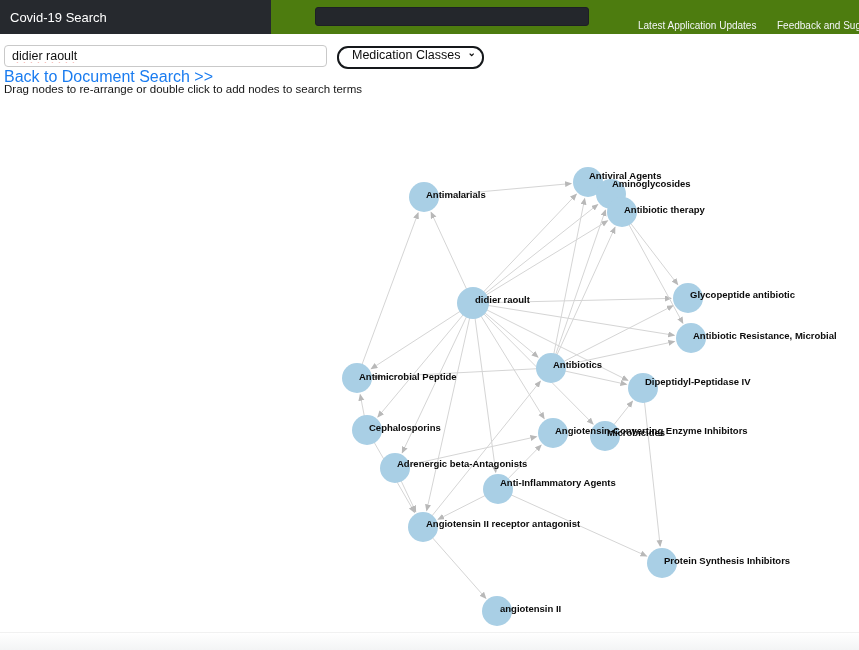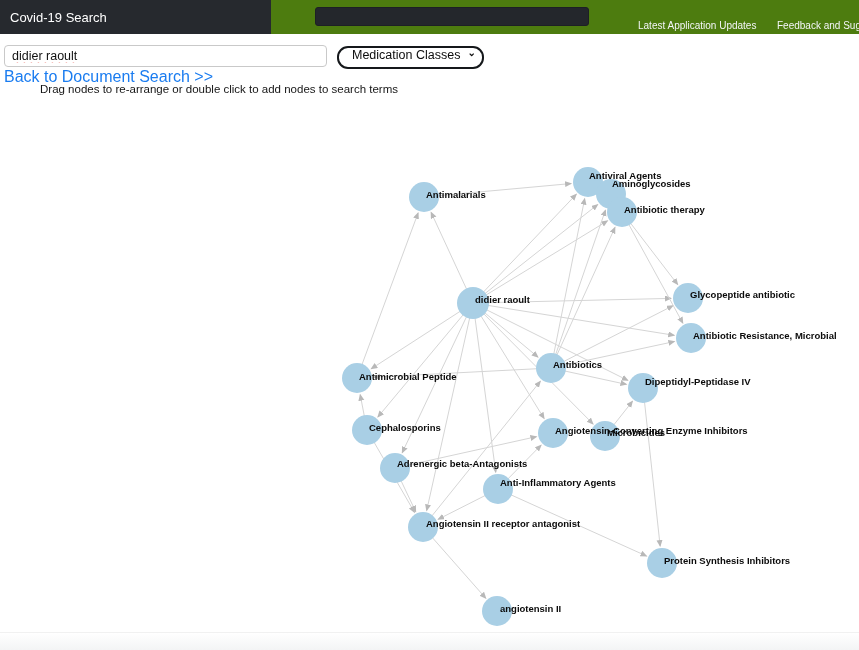--- a/index.html
+++ b/index.html
@@ -12,21 +12,21 @@
   .nav-search{position:absolute;left:315px;top:7px;width:274px;height:19px;background:#24272c;border:1px solid #1d2025;border-radius:3px;box-sizing:border-box;color:#e9ecef;font-size:11px;padding:0 6px;outline:none;}
   .nav-link{position:absolute;top:8px;height:34px;display:flex;align-items:center;color:#f4f6f8;font-size:10px;white-space:nowrap;cursor:pointer;text-decoration:none;}
   .nav-link.l1{left:638px;}
   .nav-link.l2{left:777px;}
 
   
   .search-input{position:absolute;left:4px;top:45px;width:323px;height:22px;box-sizing:border-box;border:1px solid #c9c9c9;border-radius:4px;font-size:12.5px;font-family:"Liberation Sans",sans-serif;padding:0 7px;color:#111;outline:none;text-decoration:underline wavy #e03c31;text-underline-offset:2px;}
   .select-box{position:absolute;left:337px;top:46px;height:18px;display:inline-flex;gap:7px;border:2px solid #15181b;border-radius:11px;background:#fff;padding:0 6px 1px 13px;font-size:12.5px;color:#0c0c0c;cursor:pointer;}
   .select-chevron{font-size:10px;font-weight:700;transform:translateY(-1px);}
   .back-link{position:absolute;left:4px;top:68px;font-size:16px;color:#1a7cf0;cursor:pointer;text-decoration:none;white-space:nowrap;}
-  .instructions{position:absolute;left:4px;top:83px;font-size:11.5px;color:#161616;white-space:nowrap;margin-left:36px;}
+  .instructions{position:absolute;left:4px;top:83px;font-size:11.5px;color:#161616;white-space:nowrap;}
 
   
   #graph-svg{position:absolute;top:0;left:0;width:859px;height:650px;}
   .edge-line{stroke:#d5d5d5;stroke-width:1;}
   .node-circle{fill:#a9cfe5;stroke:none;cursor:grab;}
   .node-label{font-family:"Liberation Sans",sans-serif;font-size:9.5px;font-weight:700;fill:#0b0b0b;}
 
   
   .footer{position:absolute;left:0;bottom:0;width:859px;height:17px;background:linear-gradient(#ffffff,#f3f4f5);border-top:1px solid #f1f1f1;}
 </style>

